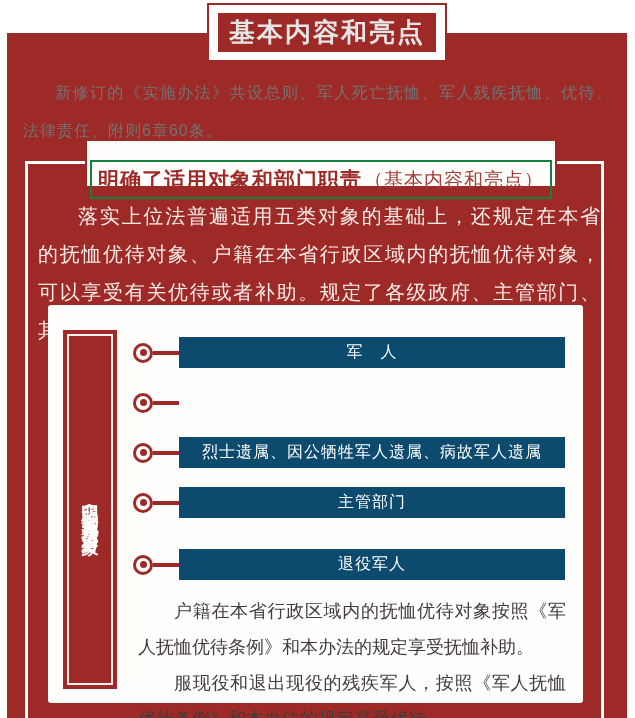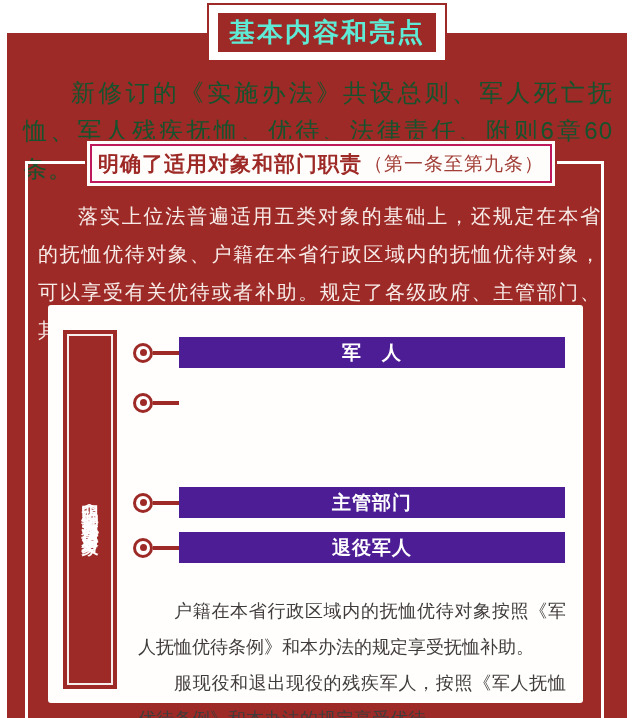--- a/index.html
+++ b/index.html
@@ -13,42 +13,43 @@
     background:#9d2a26;
   }
   
   .banner {
     position:absolute; left:207px; top:3px; width:240px; height:59px;
     background:#ffffff; border:2px solid #9d2a26; padding:8px 9px; z-index:5;
   }
   .banner-inner {
     width:100%; height:100%; background:#9d2a26;
     display:flex; align-items:center; justify-content:center;
-    color:#5eead4; font-size:26px; font-weight:bold; letter-spacing:2px;
+    color:#e5e5e5; font-size:26px; font-weight:bold; letter-spacing:2px;
   }
   
   .intro {
     position:absolute; left:23px; top:74px; width:590px;
-    color:#14532d; font-size:24px; line-height:38px;
+    color:#737373; font-size:16px; line-height:38px;
     text-indent:2em; text-align:justify; letter-spacing:1px;
   }
   
   .frame {
     position:absolute; left:25px; top:161px; width:579px; height:557px;
     border:3px solid #ffffff; border-bottom:none;
   }
   
   .section-head {
     position:absolute; left:85px; top:139px; width:472px; height:49px;
     background:#fffdfb; border:2px solid #9d2a26; padding:3px; z-index:6;
   }
   .section-head-inner {
-    width:100%; height:100%; border:2px solid #be185d;
+    width:100%; height:100%; border:2px solid #15803d;
     display:flex; align-items:center; justify-content:center; gap:2px;
     white-space:nowrap;
+    margin-top:16px;
   }
   .section-head-main { color:#9d2a26; font-size:21px; font-weight:bold; letter-spacing:1px; }
   .section-head-sub  { color:#a23f38; font-size:19px; font-family:"Liberation Serif", serif; letter-spacing:1px; }
   
   .para2 {
     position:absolute; left:38px; top:197px; width:563px;
     color:#f7ebe8; font-size:20px; line-height:38px;
     text-indent:2em; text-align:justify; letter-spacing:1px;
   }
   
@@ -73,23 +74,23 @@
     display:flex; align-items:center;
   }
   .ring {
     flex:none; width:20px; height:20px; border-radius:50%;
     border:3px solid #9d2a26; background:#ffffff;
     display:flex; align-items:center; justify-content:center;
   }
   .ring-dot { width:7px; height:7px; border-radius:50%; background:#9d2a26; }
   .row-line { flex:none; width:26px; height:4px; background:#9d2a26; }
   .bar {
-    flex:1; height:31px; background:#4c1d95;
+    flex:1; height:31px; background:#0c4a6e;
     display:flex; align-items:center; justify-content:center;
-    color:#ffffff; font-size:19px; letter-spacing:1px;font-weight:bold;
+    color:#ffffff; font-size:16px; letter-spacing:1px;
   }
   .notes {
     position:absolute; left:90px; top:288px; width:428px;
     color:#403c3b; font-size:18px; line-height:36px;
     text-align:justify;
   }
   .notes p { text-indent:2em; margin:0; }
 </style>
 </head>
 <body>
@@ -101,21 +102,21 @@
     <div class="banner-inner">基本内容和亮点</div>
   </div>
 
   <div class="intro">新修订的《实施办法》共设总则、军人死亡抚恤、军人残疾抚恤、优待、法律责任、附则6章60条。</div>
 
   <div class="frame"></div>
 
   <div class="section-head">
     <div class="section-head-inner">
       <span class="section-head-main">明确了适用对象和部门职责</span>
-      <span class="section-head-sub">（第一条至第九条）</span>
+      <span class="section-head-sub">（基本内容和亮点）</span>
     </div>
   </div>
 
   <div class="para2">落实上位法普遍适用五类对象的基础上，还规定在本省的抚恤优待对象、户籍在本省行政区域内的抚恤优待对象，可以享受有关优待或者补助。规定了各级政府、主管部门、其他部门职责。</div>
 
   <div class="panel">
     <div class="side-label">
       <div class="side-label-border">
         <div class="side-label-text">明确《实施办法》适用对象</div>
       </div>
@@ -127,28 +128,35 @@
         </span>
       <span class="row-line"></span>
       <span class="bar">军　人</span>
     </div>
     <div class="row" style="top:82px">
       <span class="ring">
           <span class="ring-dot"></span>
         </span>
       <span class="row-line"></span>
     </div>
+    <div class="row" style="top:132px">
+      <span class="ring">
+          <span class="ring-dot"></span>
+        </span>
+      <span class="row-line"></span>
+      <span class="bar">烈士遗属、因公牺牲军人遗属、病故军人遗属</span>
+    </div>
     <div class="row" style="top:182px">
       <span class="ring">
           <span class="ring-dot"></span>
         </span>
       <span class="row-line"></span>
       <span class="bar">主管部门</span>
     </div>
-    <div class="row" style="top:227px">
+    <div class="row" style="top:244px">
       <span class="ring">
           <span class="ring-dot"></span>
         </span>
       <span class="row-line"></span>
       <span class="bar">退役军人</span>
     </div>
 
     <div class="notes">
       <p>户籍在本省行政区域内的抚恤优待对象按照《军人抚恤优待条例》和本办法的规定享受抚恤补助。</p>
       <p>服现役和退出现役的残疾军人，按照《军人抚恤优待条例》和本办法的规定享受优待。</p>

